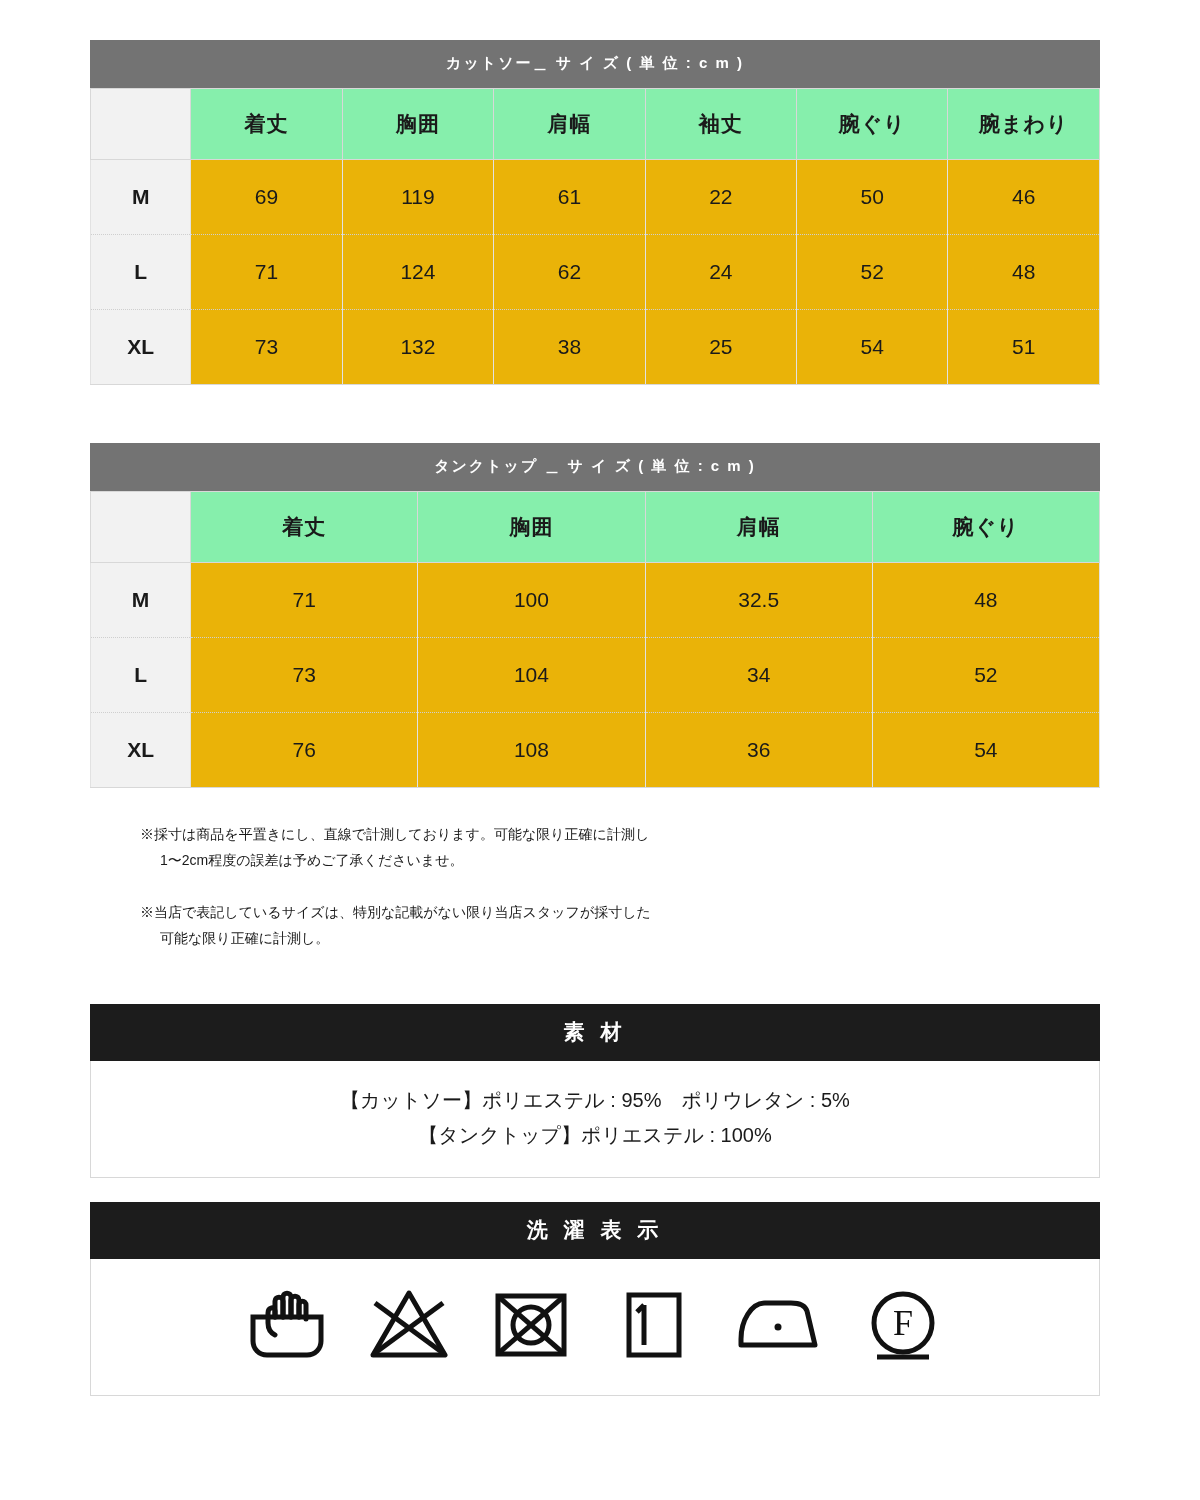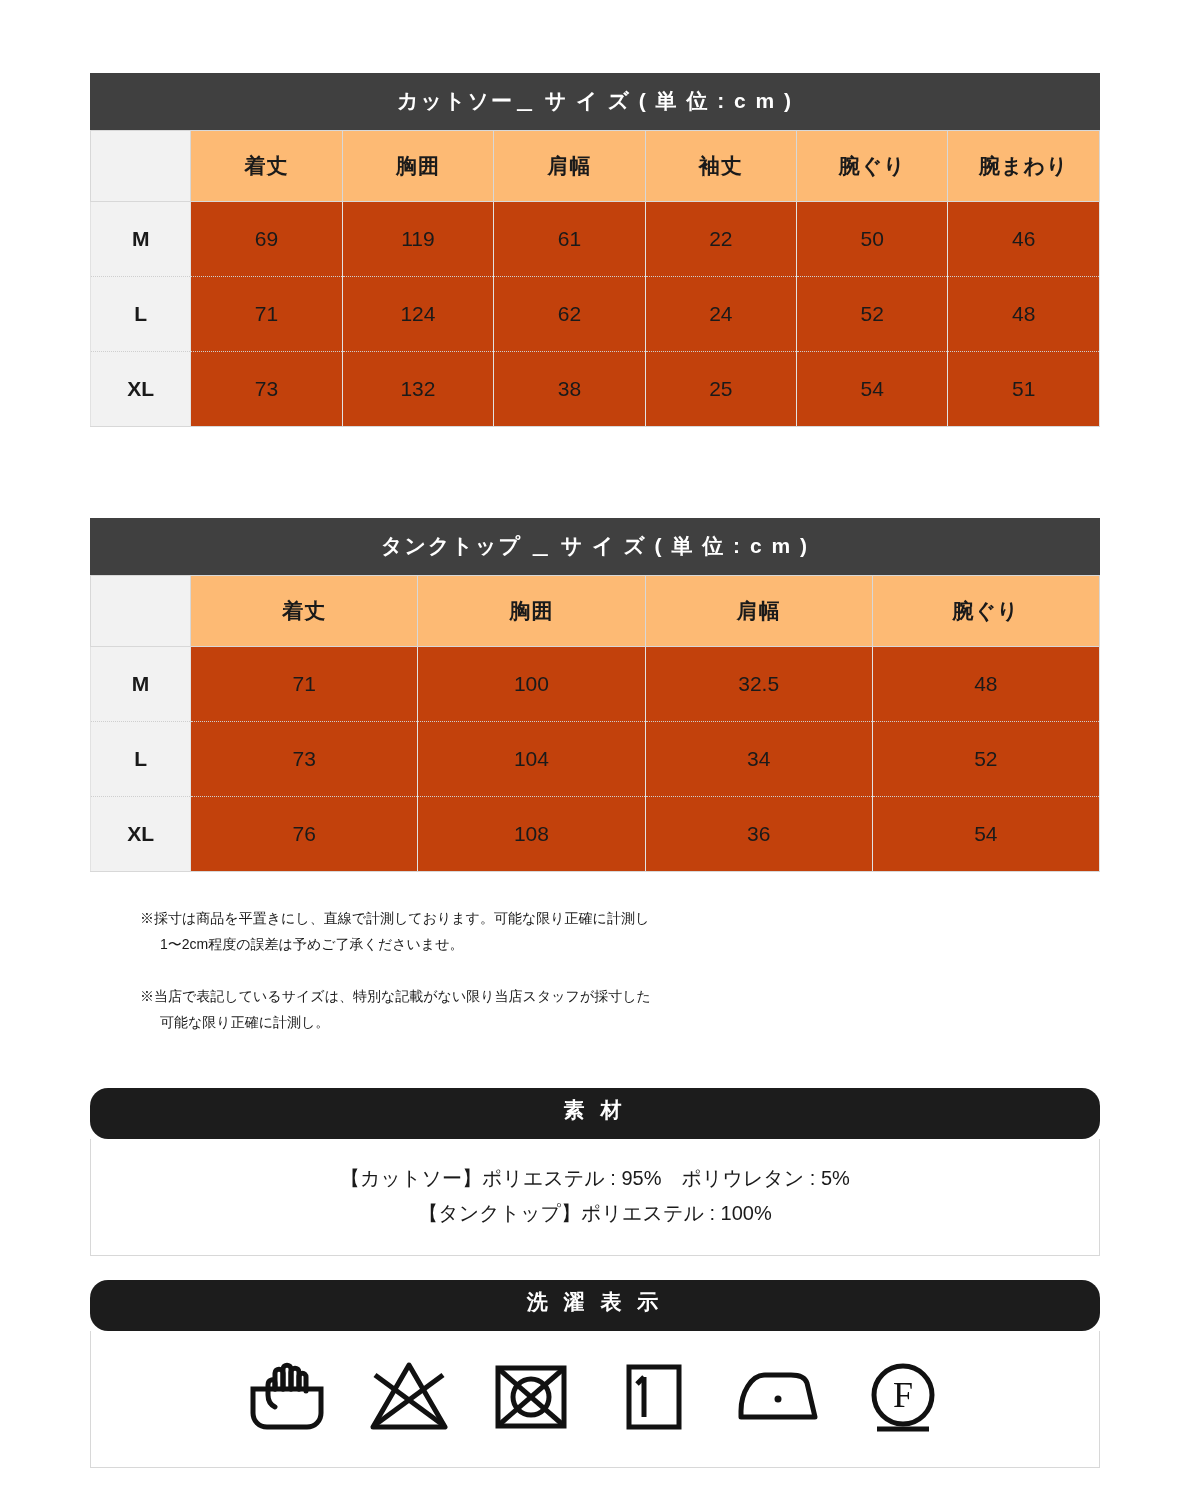--- a/index.html
+++ b/index.html
@@ -21,50 +21,49 @@
     padding: 40px 90px 0 90px;
   }
 
   
   table.size-table {
     width: 1010px;
     border-collapse: collapse;
     table-layout: fixed;
   }
   table.size-table caption {
-    background: #404040;
+    background: #737373;
     color: #ffffff;
-    font-size: 21px;
+    font-size: 15px;
     font-weight: bold;
     letter-spacing: 2px;
     padding: 14px 0 15px 0;
     text-align: center;
-    margin-top: 33px;
   }
   table.size-table th,
   table.size-table td {
     border: 1px solid #d8d8d8;
     text-align: center;
     font-size: 21px;
     color: #1a1a1a;
   }
   table.size-table thead th {
-    background: #fdba74;
+    background: #86efac;
     font-weight: bold;
     height: 68px;
     letter-spacing: 1px;
   }
   table.size-table tbody th {
     background: #f2f2f2;
     font-weight: bold;
     height: 72px;
     font-size: 21px;
   }
   table.size-table tbody td {
-    background: #c2410c;
+    background: #eab308;
     height: 72px;
     font-weight: normal;
   }
   table.size-table tbody tr td,
   table.size-table tbody tr th {
     border-top: 1px dotted #cfcfcf;
     border-bottom: 1px dotted #cfcfcf;
     border-left: 1px solid #e2e2e2;
     border-right: 1px solid #e2e2e2;
   }
@@ -105,24 +104,23 @@
     border: 1px solid #d8d8d8;
     border-top: none;
   }
   .panel-head {
     background: #1c1c1c;
     color: #ffffff;
     font-size: 21px;
     font-weight: bold;
     letter-spacing: 5px;
     text-align: center;
-    padding: 8px 0 15px 0;
+    padding: 14px 0 15px 0;
     width: 1010px;
     box-sizing: border-box;
-    border-radius: 18px;
   }
   .panel-body {
     text-align: center;
     padding: 22px 0 24px 0;
     font-size: 20px;
     line-height: 1.75;
     background: #ffffff;
   }
   .wash-body {
     padding: 28px 0 34px 0;

